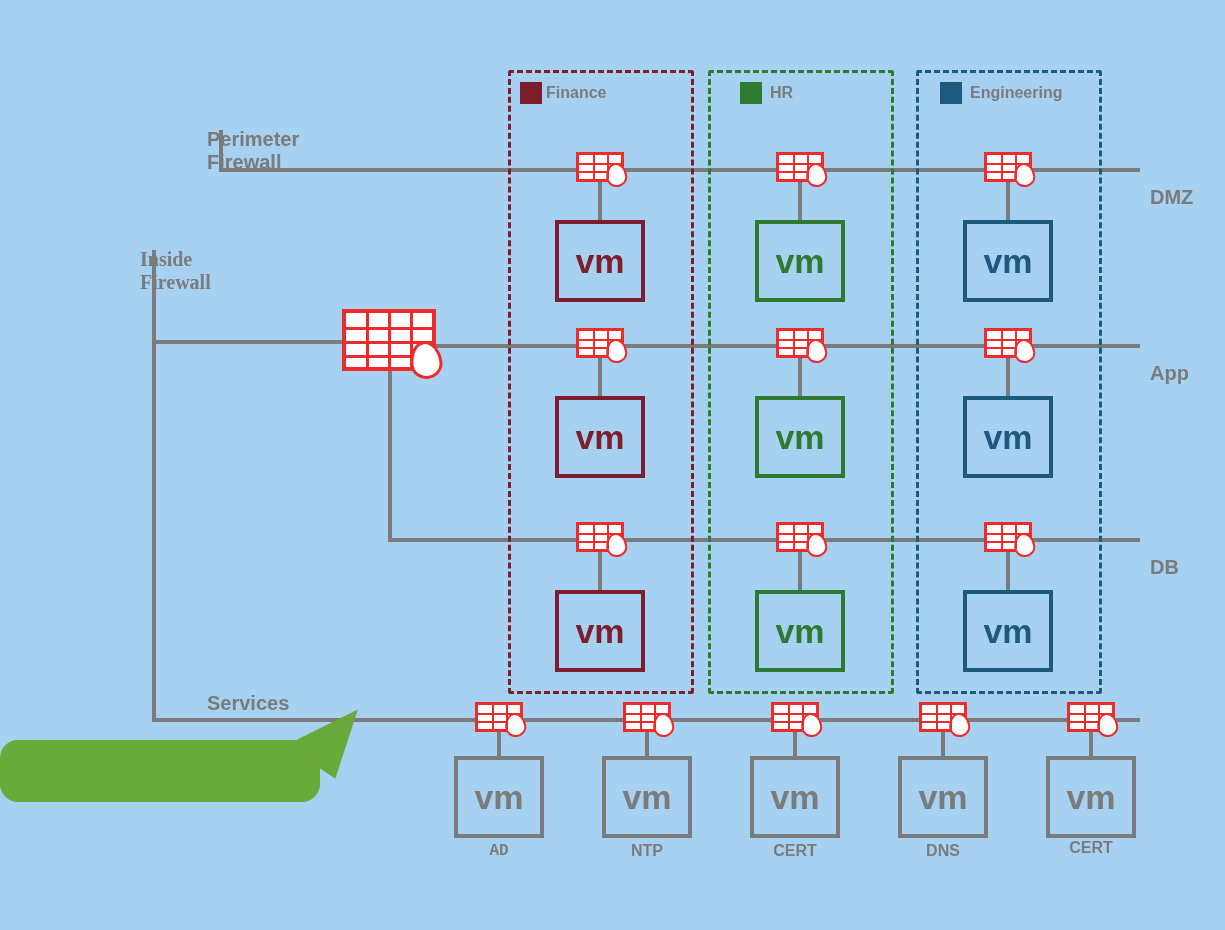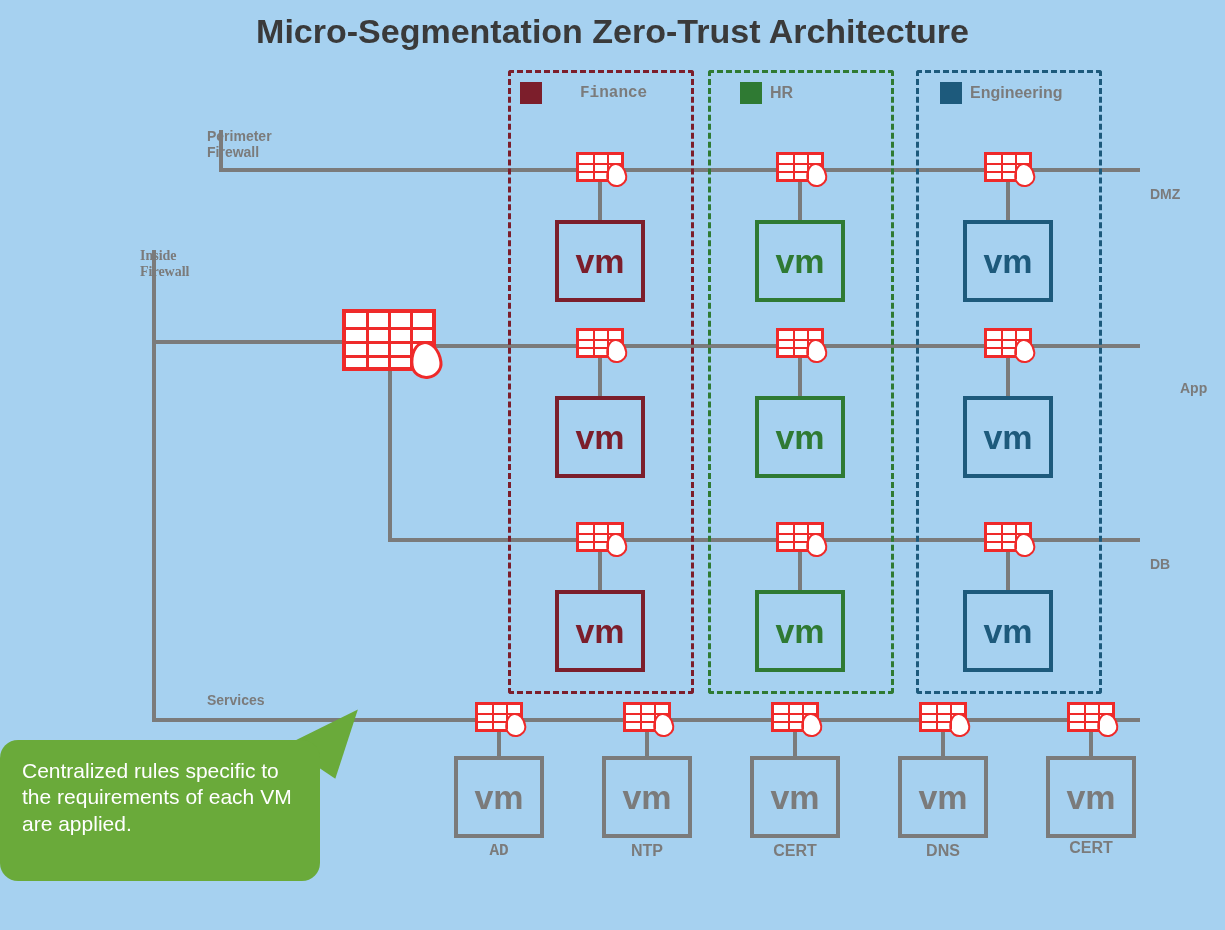--- a/index.html
+++ b/index.html
@@ -21,21 +21,21 @@
     width: 100%;
     text-align: center;
     font-weight: bold;
     font-size: 34px;
     color: #3a3a3a;
   }
   .label {
     position: absolute;
     font-weight: bold;
     color: #7b7b7b;
-    font-size: 14px;
+    font-size: 20px;
   }
   .small-label {
     position: absolute;
     font-weight: bold;
     color: #7b7b7b;
     font-size: 16px;
     text-align: center;
   }
   
   .hline, .vline {
@@ -129,21 +129,20 @@
     border-right: 20px solid transparent;
     border-bottom: 70px solid #6aaa3a;
     transform: rotate(34deg);
   }
 </style>
 </head>
 <body>
 
 <div class="canvas">
 
-  <div class="title">Micro-Segmentation Zero-Trust Architecture</div>
 
   <div class="vline" style="left:219px; top:130px; width:4px; height:42px;"></div>
 
   <div class="hline" style="left:219px; top:168px; width:921px; height:4px;"></div>
 
   <div class="vline" style="left:152px; top:250px; width:4px; height:472px;"></div>
 
   <div class="hline" style="left:152px; top:718px; width:988px; height:4px;"></div>
 
   <div class="hline" style="left:152px; top:340px; width:190px; height:4px;"></div>
@@ -170,36 +169,36 @@
   <div class="vline" style="left:645px; top:718px; width:4px; height:40px;"></div>
   <div class="vline" style="left:793px; top:718px; width:4px; height:40px;"></div>
   <div class="vline" style="left:941px; top:718px; width:4px; height:40px;"></div>
   <div class="vline" style="left:1089px; top:718px; width:4px; height:40px;"></div>
 
   <div class="group-box" style="left:508px; top:70px;  width:186px; height:624px; border-color:#7c1e2b;"></div>
   <div class="group-box" style="left:708px; top:70px;  width:186px; height:624px; border-color:#2f7a33;"></div>
   <div class="group-box" style="left:916px; top:70px;  width:186px; height:624px; border-color:#1d5a7c;"></div>
 
   <div class="swatch" style="left:520px; top:82px; background:#7c1e2b;"></div>
-  <div class="small-label" style="left:580px; top:84px;font-family:Liberation Mono, monospace;">Finance</div>
+  <div class="small-label" style="left:546px; top:84px;">Finance</div>
   <div class="swatch" style="left:740px; top:82px; background:#2f7a33;"></div>
   <div class="small-label" style="left:770px; top:84px;">HR</div>
   <div class="swatch" style="left:940px; top:82px; background:#1d5a7c;"></div>
   <div class="small-label" style="left:970px; top:84px;">Engineering</div>
 
   <div class="label" style="left:207px; top:128px;">
     <span>Perimeter</span><br><span>Firewall</span>
   </div>
   <div class="label" style="left:140px; top:248px;font-family:Liberation Serif, serif;">
     <span>Inside</span><br><span>Firewall</span>
   </div>
   <div class="label" style="left:207px; top:692px;">Services</div>
 
   <div class="label" style="left:1150px; top:186px;">DMZ</div>
-  <div class="label" style="left:1150px; top:380px;margin-left:30px;">App</div>
+  <div class="label" style="left:1150px; top:362px;">App</div>
   <div class="label" style="left:1150px; top:556px;">DB</div>
 
   <div class="fw fw-large" style="left:342px; top:309px;">
       <div class="flame"></div>
     </div>
 
   <div class="fw" style="left:576px; top:152px;">
       <div class="flame"></div>
     </div>
   <div class="fw" style="left:776px; top:152px;">
@@ -264,17 +263,16 @@
   <div class="vm" style="left:1046px; top:756px; border-color:#7b7b7b; color:#7b7b7b;">vm</div>
 
   <div class="small-label" style="left:454px; top:842px; width:90px;font-family:Liberation Mono, monospace;">AD</div>
   <div class="small-label" style="left:602px; top:842px; width:90px;">NTP</div>
   <div class="small-label" style="left:750px; top:842px; width:90px;">CERT</div>
   <div class="small-label" style="left:898px; top:842px; width:90px;">DNS</div>
   <div class="small-label" style="left:1046px; top:819px; width:90px;margin-top:20px;">CERT</div>
 
   <div class="callout-tail" style="left:300px; top:698px;"></div>
   <div class="callout" style="left:0px; top:740px; width:320px;">
-    <div>Centralized rules specific to the requirements of each VM are applied.</div>
     <br>
   </div>
 
 </div>
 
 </body></html>

